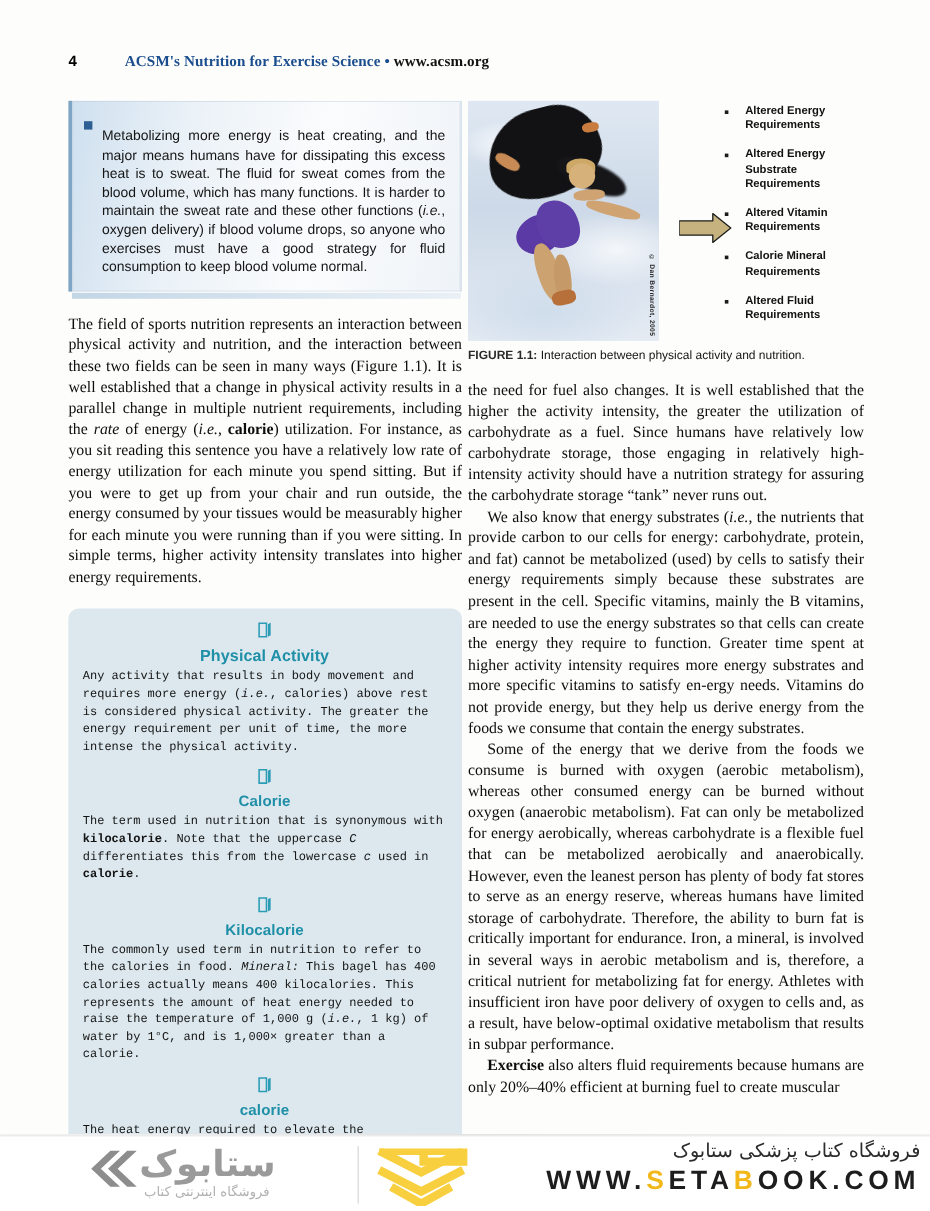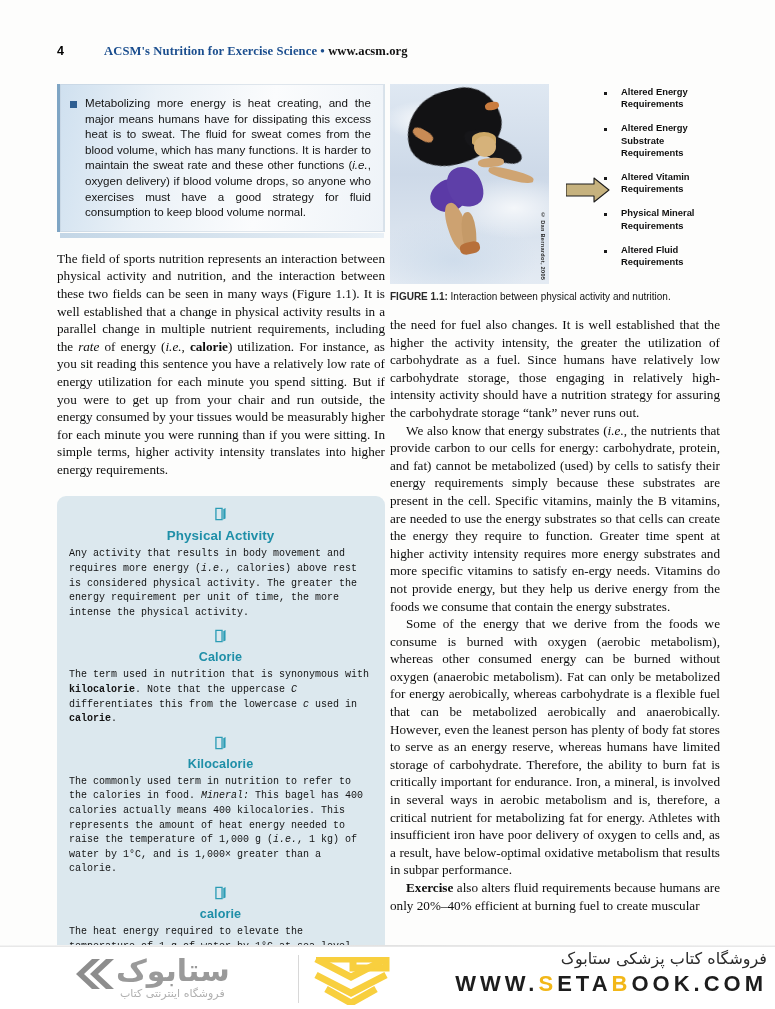--- a/index.html
+++ b/index.html
@@ -58,20 +58,21 @@
   .callout-item{
     display:flex;gap:8px;align-items:flex-start;
   }
   .sq-bullet{
     width:7px;height:7px;background:#2f5f92;flex:0 0 7px;margin-top:6px;
   }
   .callout-text{
     font-family:"Liberation Sans", sans-serif;
     font-size:11.6px;line-height:15.6px;color:#141414;
     text-align:justify;
+    margin-top:11px;
   }
   .callout-text i{font-style:italic;}
 
   
   .bodytext{
     font-family:"Liberation Serif", serif;
     font-size:13.2px;
     line-height:17.6px;
     color:#0d0d0d;
     text-align:justify;
@@ -364,21 +365,21 @@
         <div class="fig-item">
           <span class="fig-dot"></span>
           <span class="fig-label">Altered Energy Substrate Requirements</span>
         </div>
         <div class="fig-item">
           <span class="fig-dot"></span>
           <span class="fig-label">Altered Vitamin Requirements</span>
         </div>
         <div class="fig-item">
           <span class="fig-dot"></span>
-          <span class="fig-label">Physical Mineral Requirements</span>
+          <span class="fig-label">Calorie Mineral Requirements</span>
         </div>
         <div class="fig-item">
           <span class="fig-dot"></span>
           <span class="fig-label">Altered Fluid Requirements</span>
         </div>
       </div>
 
     </div>
 
     <div class="figcap">

